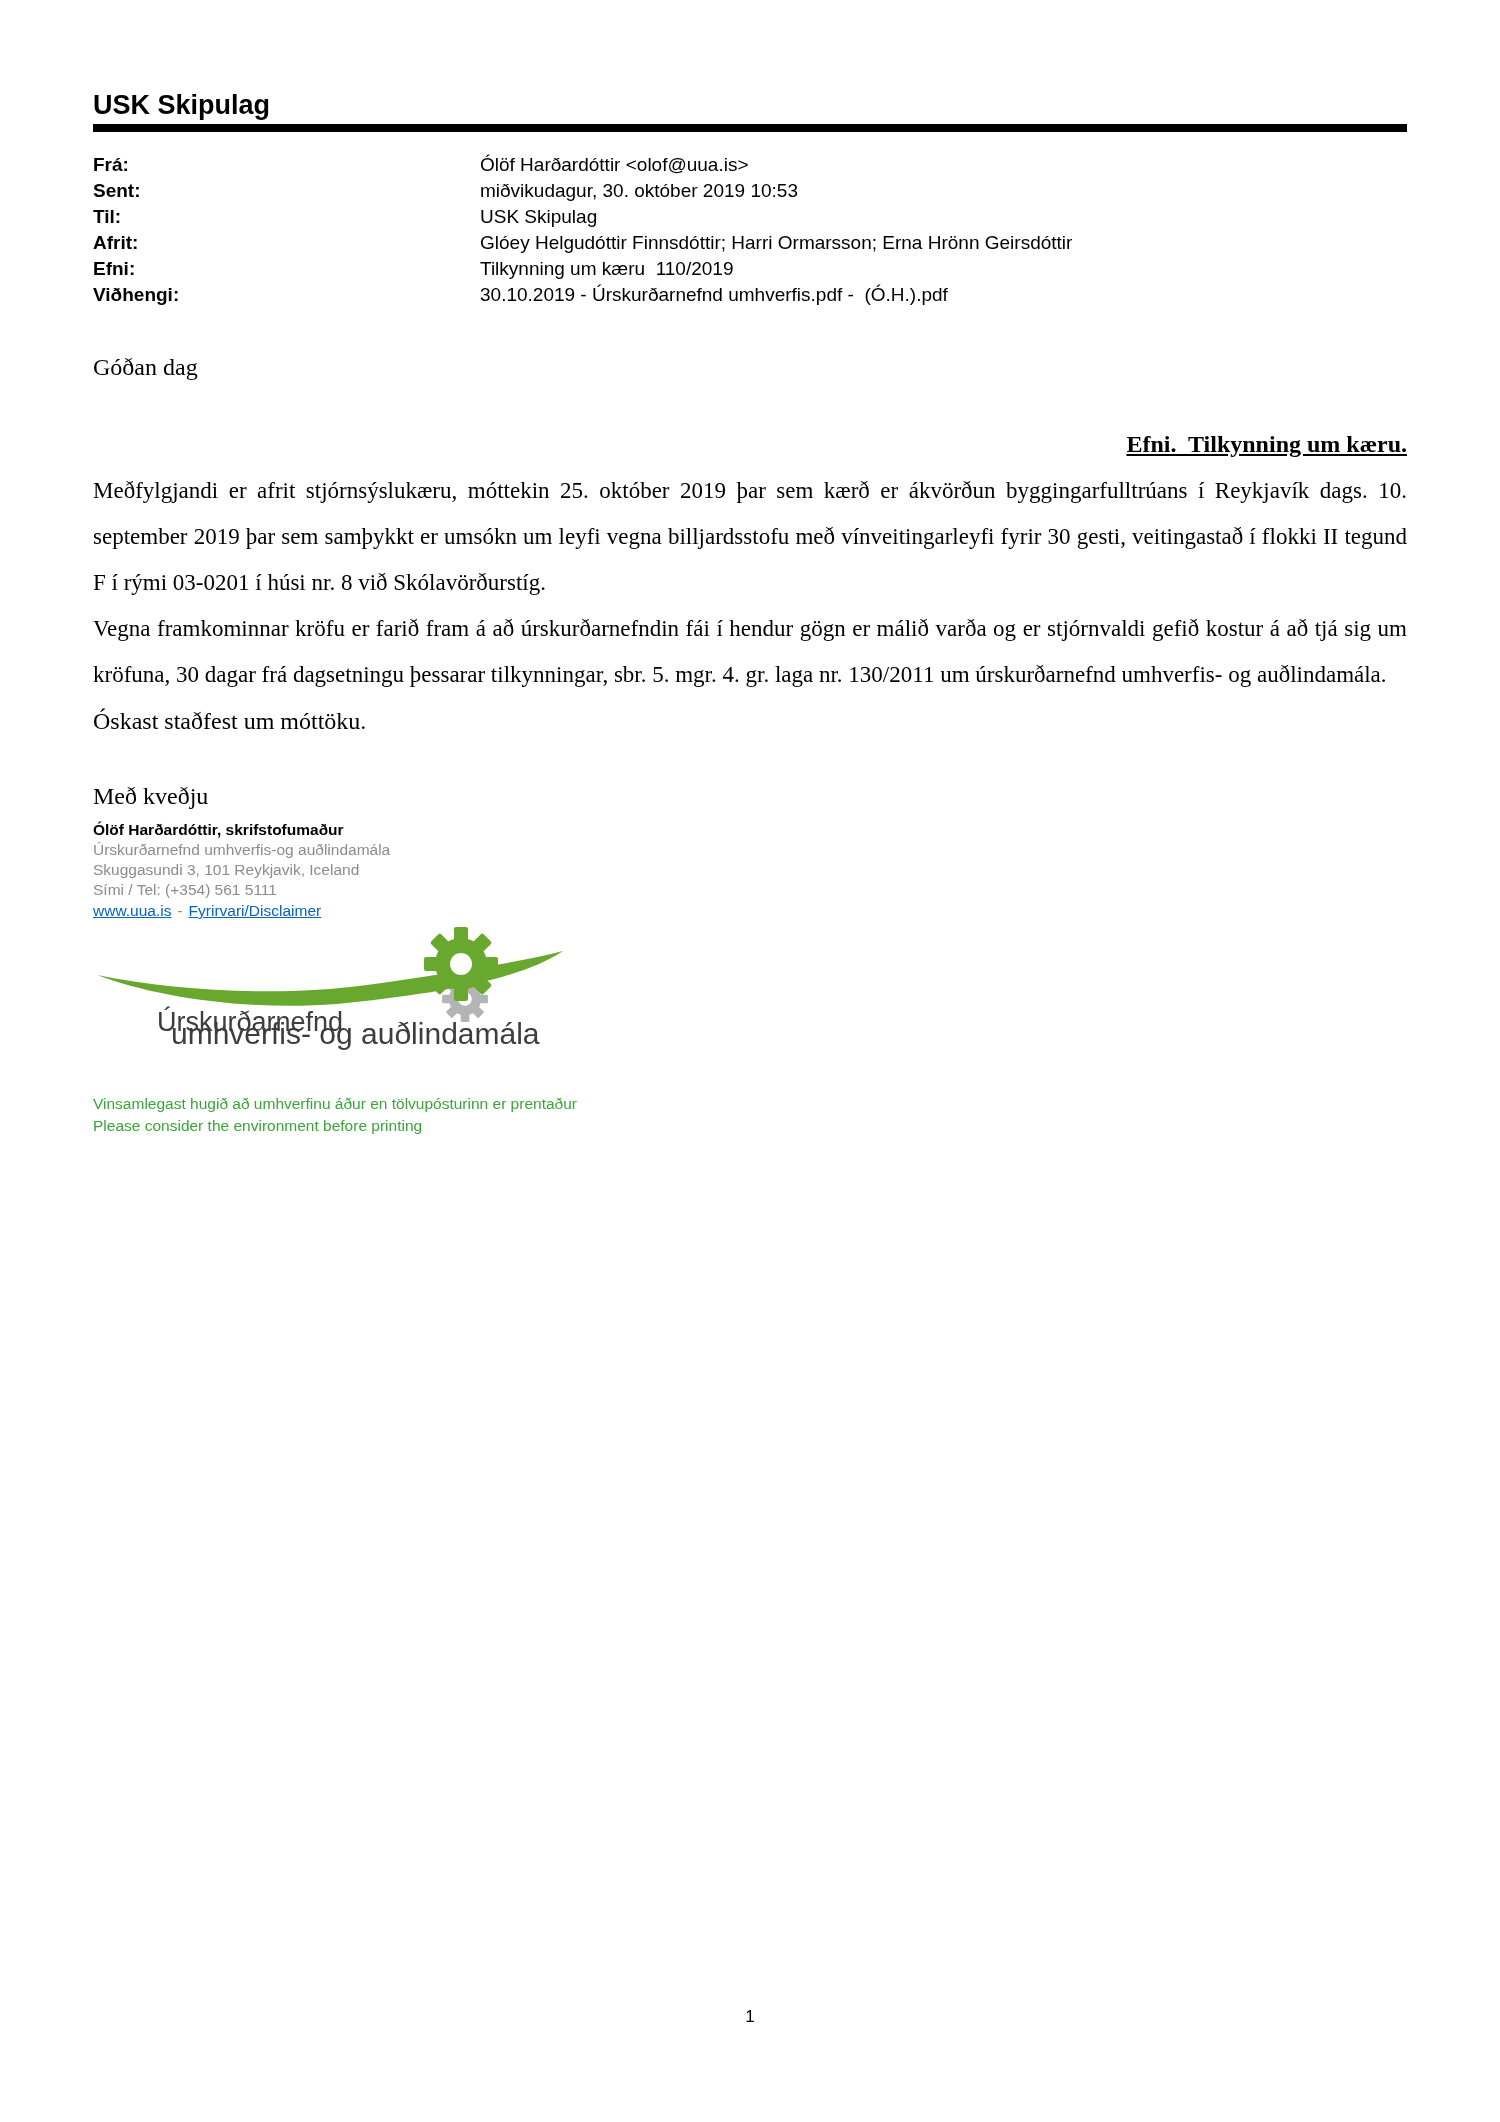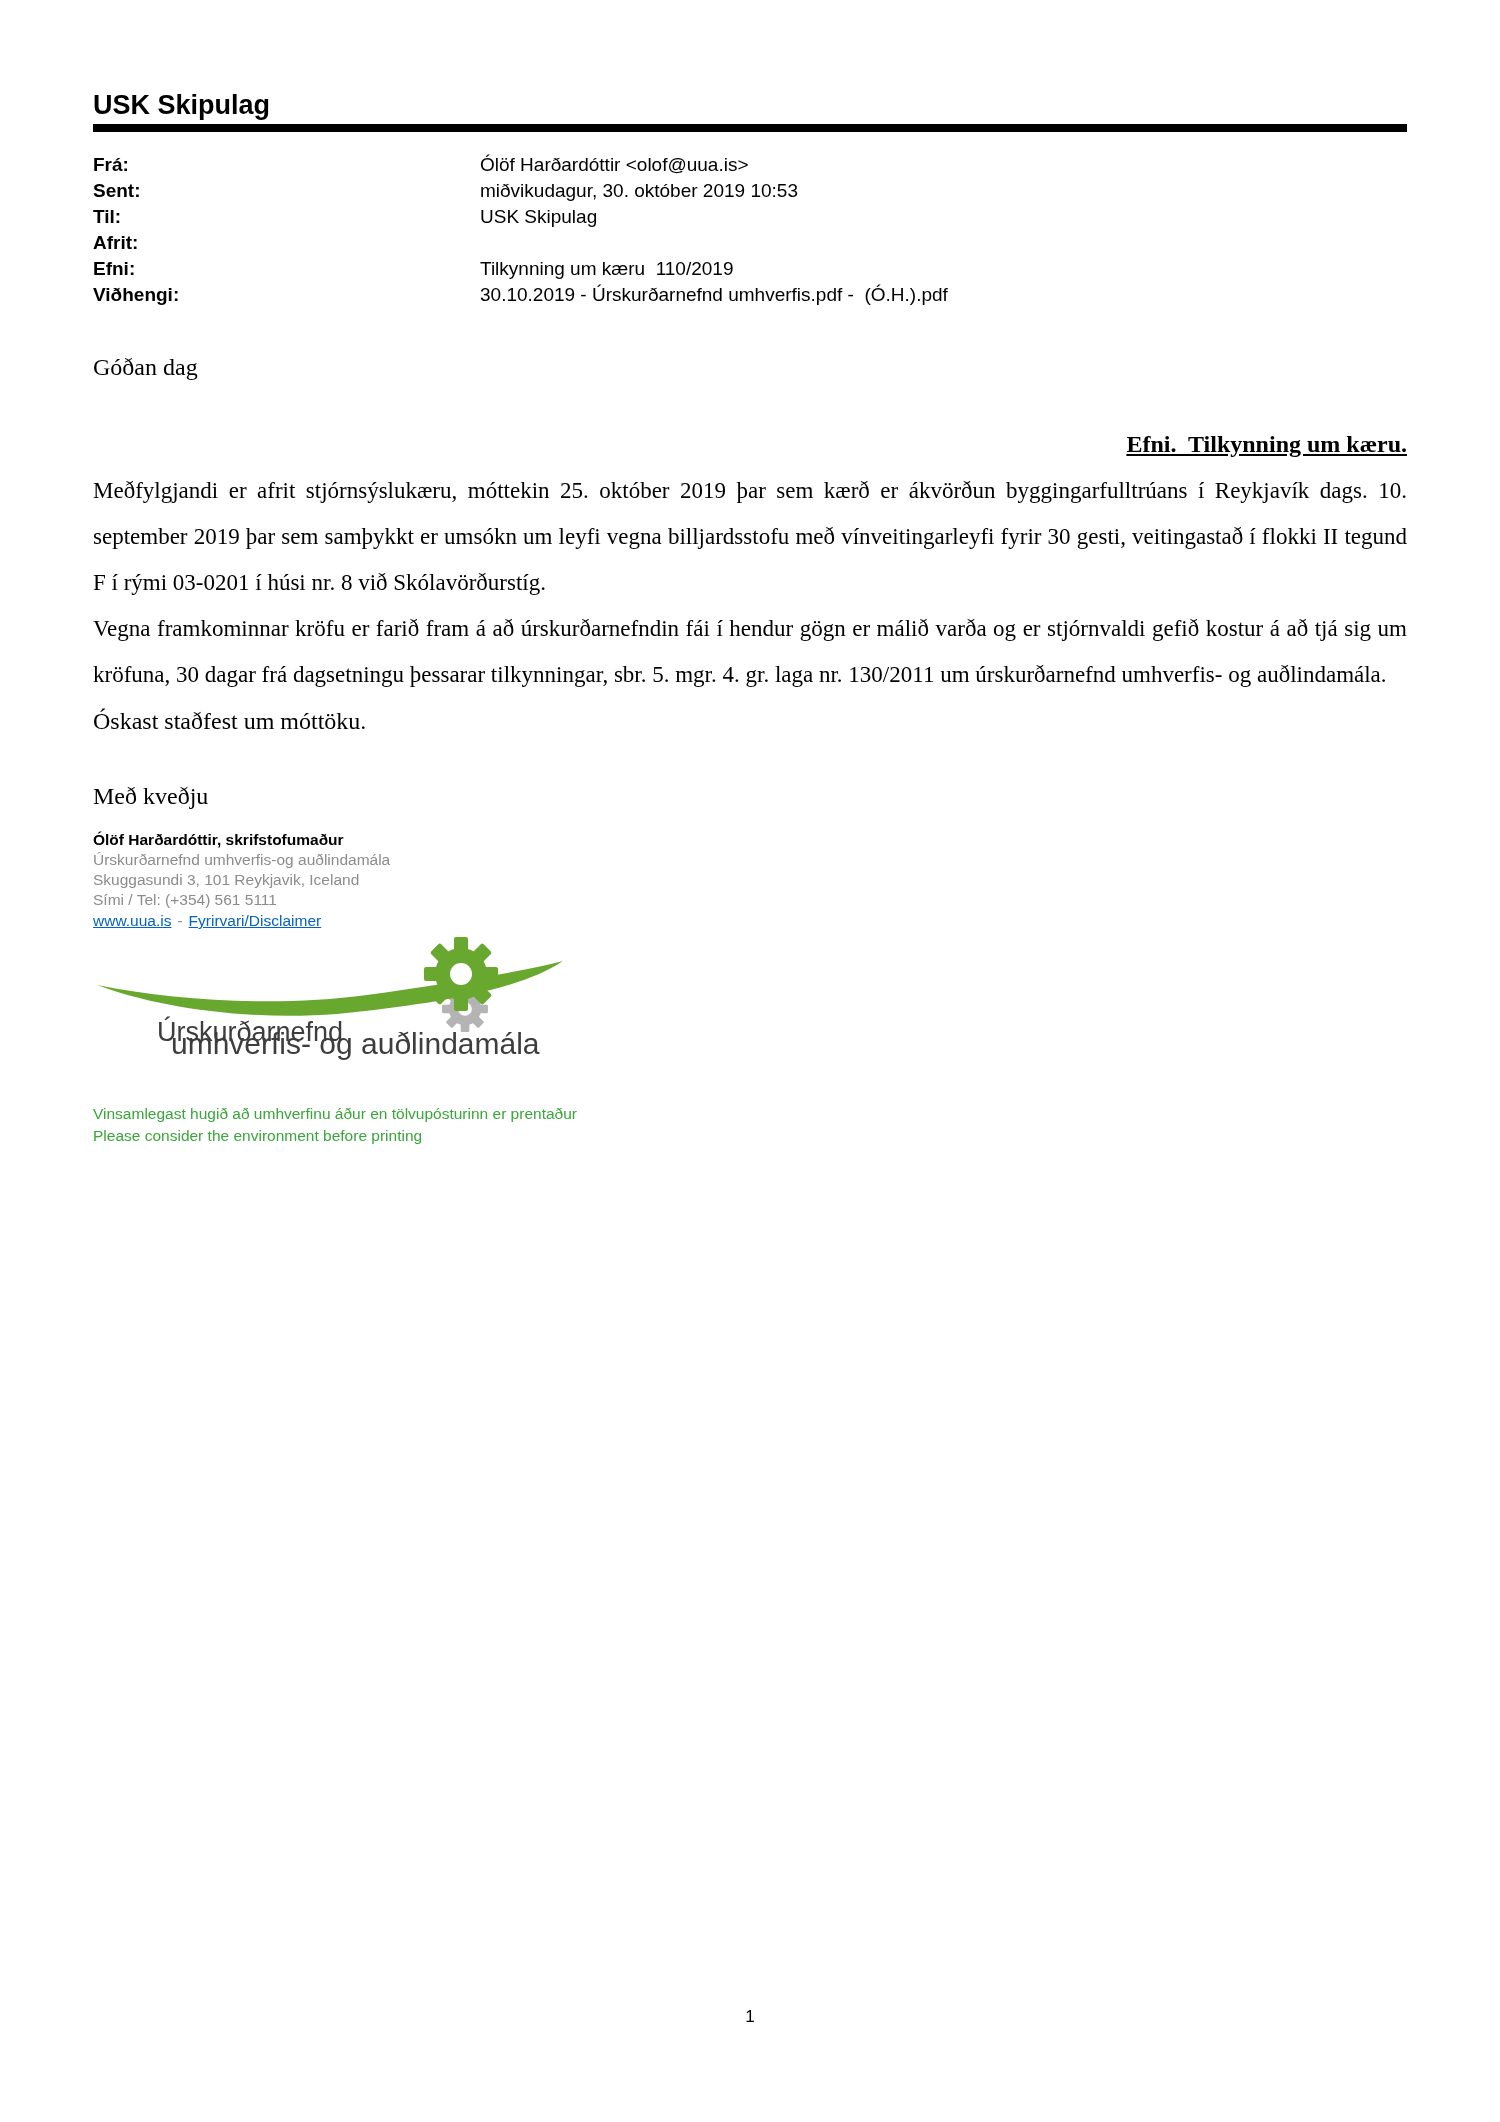--- a/index.html
+++ b/index.html
@@ -36,21 +36,21 @@
     font-size: 23px;
     line-height: 46px;
     text-align: justify;
     margin-top: 10px;
   }
   .para2 { margin-top: 0; }
   .confirm { font-size: 24px; margin-top: 10px; }
   .closing { font-size: 24px; margin-top: 48px; }
 
   
-  .sig { margin-top: 20px; font-size: 15.5px; line-height: 20px; }
+  .sig { margin-top: 10px; font-size: 15.5px; line-height: 20px; }
   .sig-name { font-weight: bold; color: #000; }
   .sig-gray { color: #8c8c8c; }
   .sig-links { margin-top: 1px; }
   a.link { color: #0563c1; text-decoration: underline; cursor: pointer; }
   .sep { margin: 0 6px; color: #8c8c8c; }
 
   
   .logo { position: relative; width: 470px; height: 140px; margin-top: 6px; margin-left: 4px; }
   .logo svg { position: absolute; left: 0; top: 0; }
   .logo-text1 {
@@ -91,20 +91,21 @@
     <div class="meta-row">
       <span class="meta-label">Sent:</span>
       <span class="meta-value">miðvikudagur, 30. október 2019 10:53</span>
     </div>
     <div class="meta-row">
       <span class="meta-label">Til:</span>
       <span class="meta-value">USK Skipulag</span>
     </div>
     <div class="meta-row">
       <span class="meta-label">Afrit:</span>
+      <span class="meta-value">Glóey Helgudóttir Finnsdóttir; Harri Ormarsson; Erna Hrönn Geirsdóttir</span>
     </div>
     <div class="meta-row">
       <span class="meta-label">Efni:</span>
       <span class="meta-value">Tilkynning um kæru&nbsp; 110/2019</span>
     </div>
     <div class="meta-row">
       <span class="meta-label">Viðhengi:</span>
       <span class="meta-value">30.10.2019 - Úrskurðarnefnd umhverfis.pdf -&nbsp; (Ó.H.).pdf</span>
     </div>
   </div>

